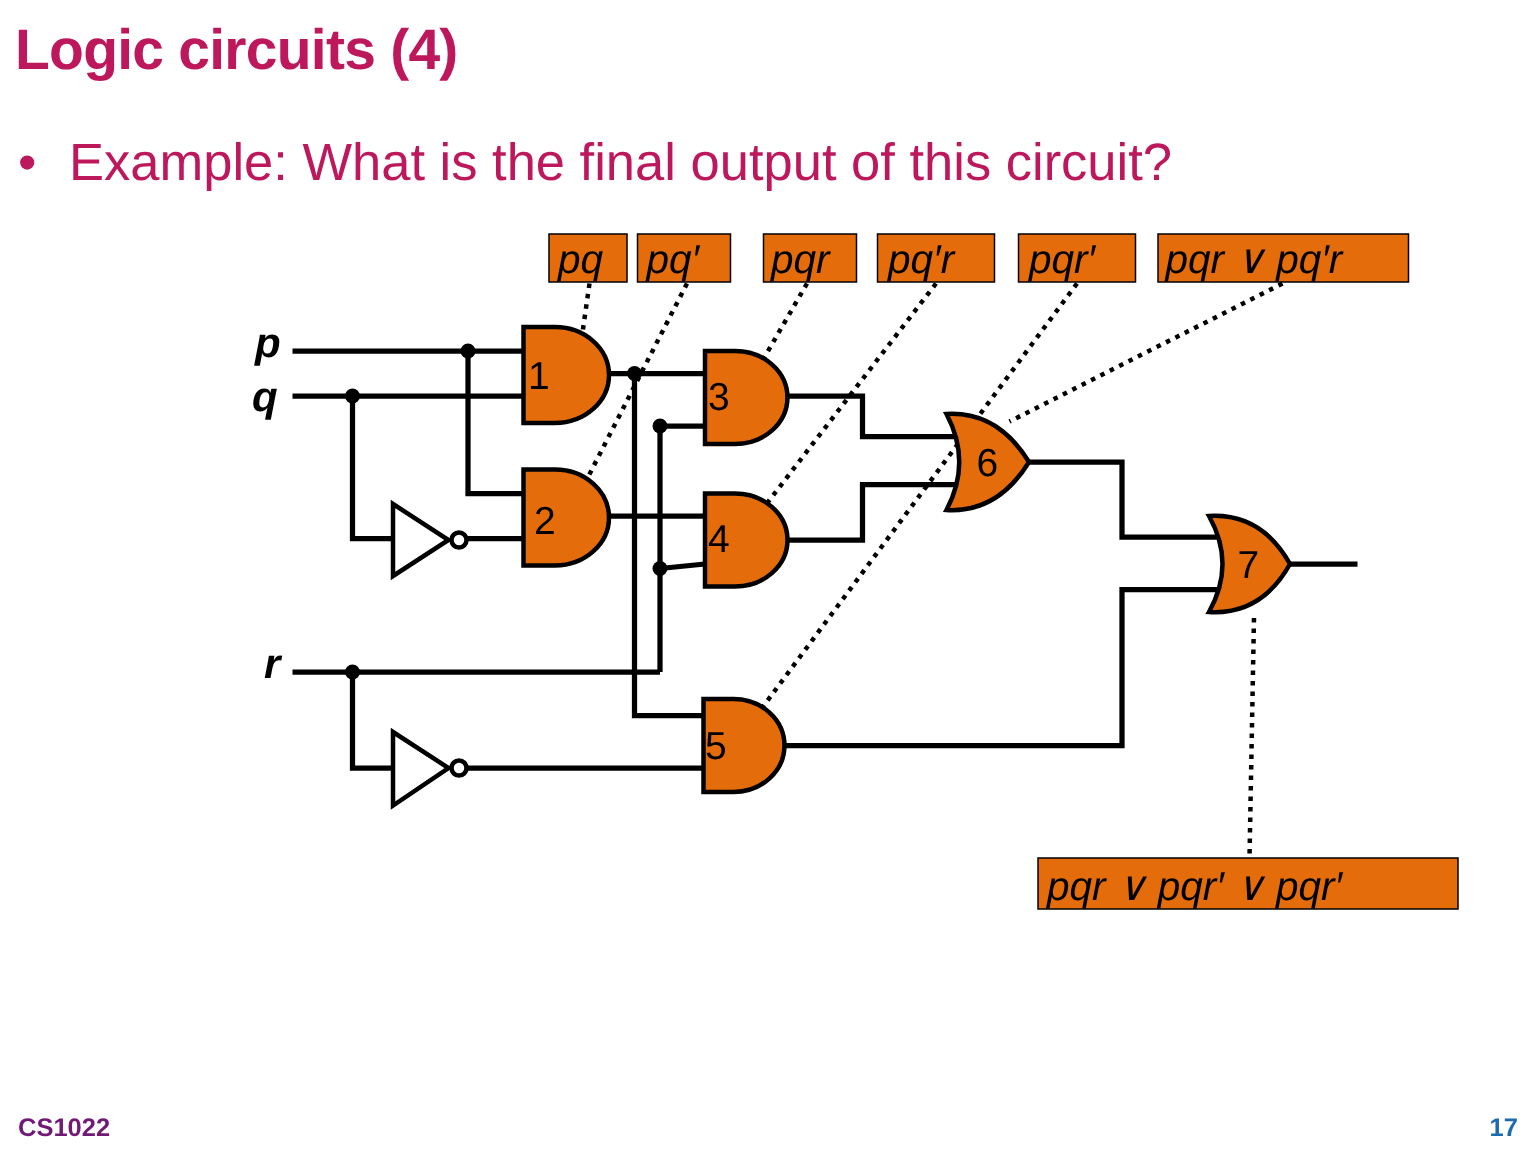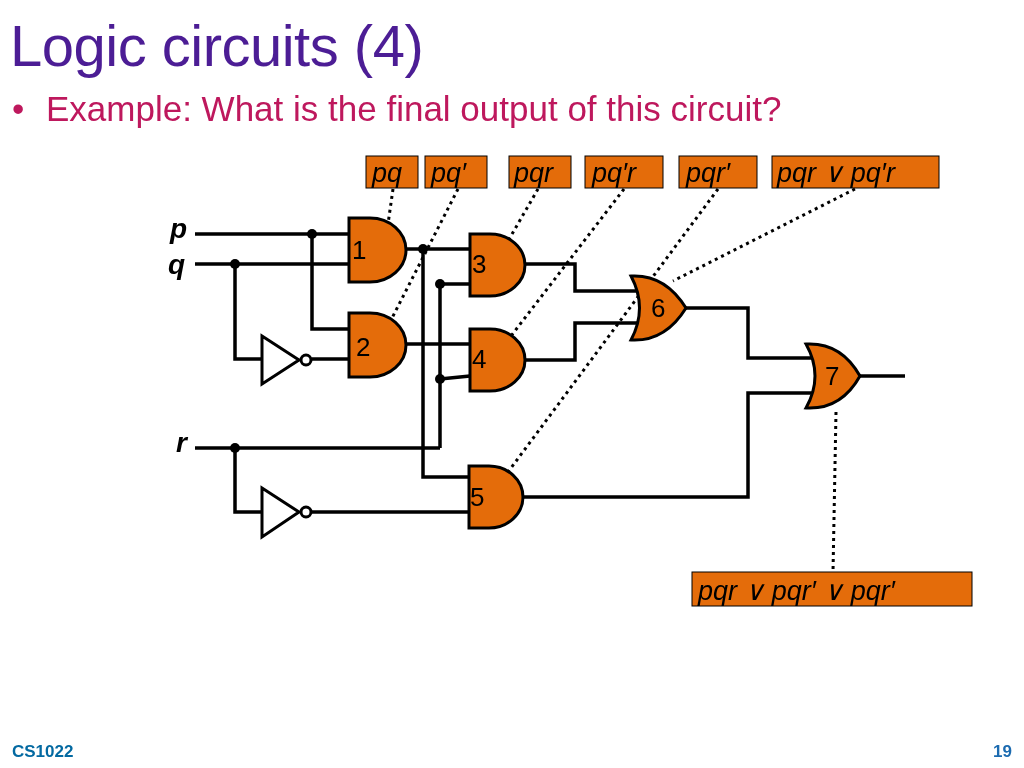--- a/index.html
+++ b/index.html
@@ -1,20 +1,20 @@
 <!DOCTYPE html>
 <html><head>
 <meta charset="utf-8">
 <style>
   html, body { margin:0; padding:0; }
   body { width:1024px; height:768px; background:#ffffff; position:relative; overflow:hidden; font-family:"Liberation Sans", sans-serif; }
-  .title { position:absolute; left:10px; top:14px; font-size:58px; font-weight:normal; color:#4c1d95; letter-spacing:-0.5px; margin:0; line-height:1.1; }
+  .title { position:absolute; left:10px; top:14px; font-size:38px; font-weight:bold; color:#be185d; letter-spacing:-0.5px; margin:0; line-height:1.1; }
   .bullet { position:absolute; left:12px; top:88px; font-size:35px; color:#be185d; line-height:1.2; }
   .bullet .dot { display:inline-block; width:34px; }
-  .footer-left { position:absolute; left:12px; top:742px; font-size:17px; font-weight:bold; color:#0369a1; }
+  .footer-left { position:absolute; left:12px; top:742px; font-size:17px; font-weight:bold; color:#701a75; }
   .footer-right { position:absolute; right:12px; top:742px; font-size:17px; font-weight:bold; color:#1c6bb0; }
   svg#circuit { position:absolute; left:0; top:0; }
   .lbl { font-family:"Liberation Sans", sans-serif; font-style:italic; font-size:27px; fill:#000; }
   .inlbl { font-family:"Liberation Sans", sans-serif; font-style:italic; font-weight:bold; font-size:28px; fill:#000; }
   .gnum { font-family:"Liberation Sans", sans-serif; font-size:26px; fill:#000; }
   .wire { stroke:#000; stroke-width:3.5; fill:none; }
   .gate { fill:#e46c0a; stroke:#000; stroke-width:3; }
   .inv { fill:#fff; stroke:#000; stroke-width:3; }
   .dotline { stroke:#000; stroke-width:3; stroke-dasharray:3 4; fill:none; }
   .box { fill:#e46c0a; stroke:#000; stroke-width:1; }
@@ -142,13 +142,13 @@
     <path class="gate" d="M631,276 Q665,274 686,308 Q665,342 631,340 Q648,308 631,276 Z"></path>
     <text class="gnum" x="651" y="317">6</text>
   </g>
   <g>
     <path class="gate" d="M806,344 Q841,342 860,376 Q841,410 806,408 Q824,376 806,344 Z"></path>
     <text class="gnum" x="825" y="385">7</text>
   </g>
 </svg>
 
 <div class="footer-left">CS1022</div>
-<div class="footer-right">19</div>
+<div class="footer-right">17</div>
 
 </body></html>

